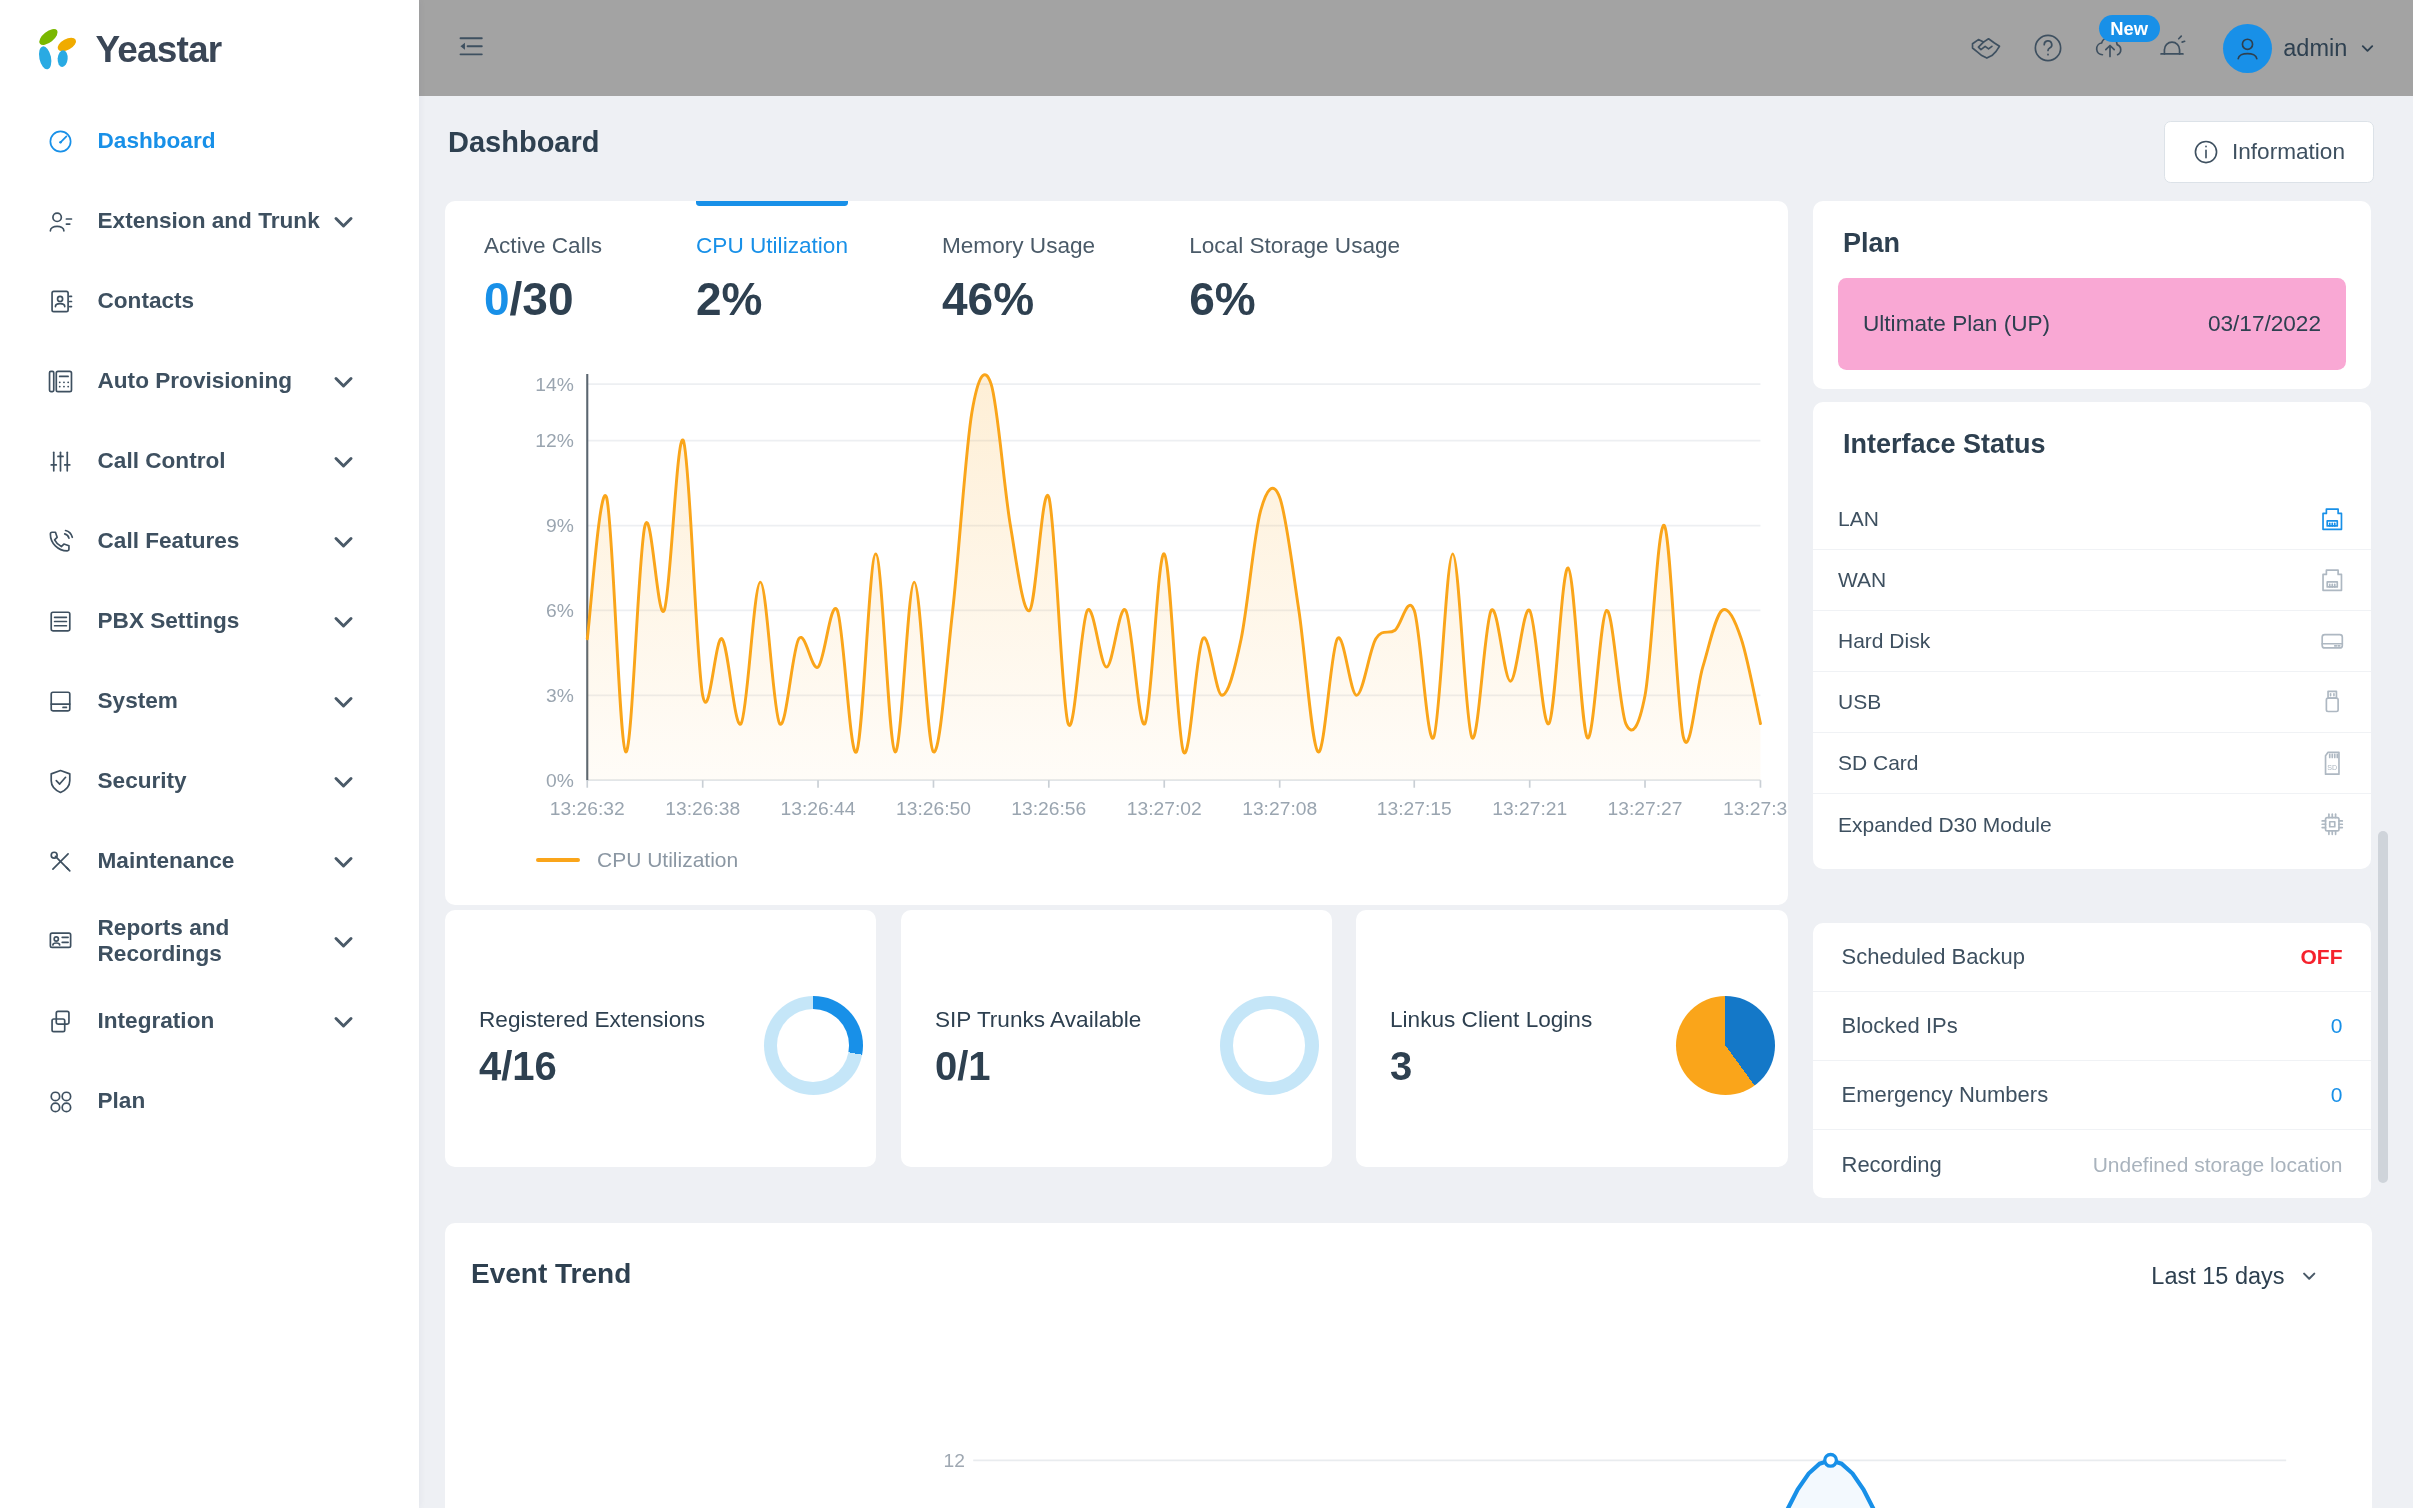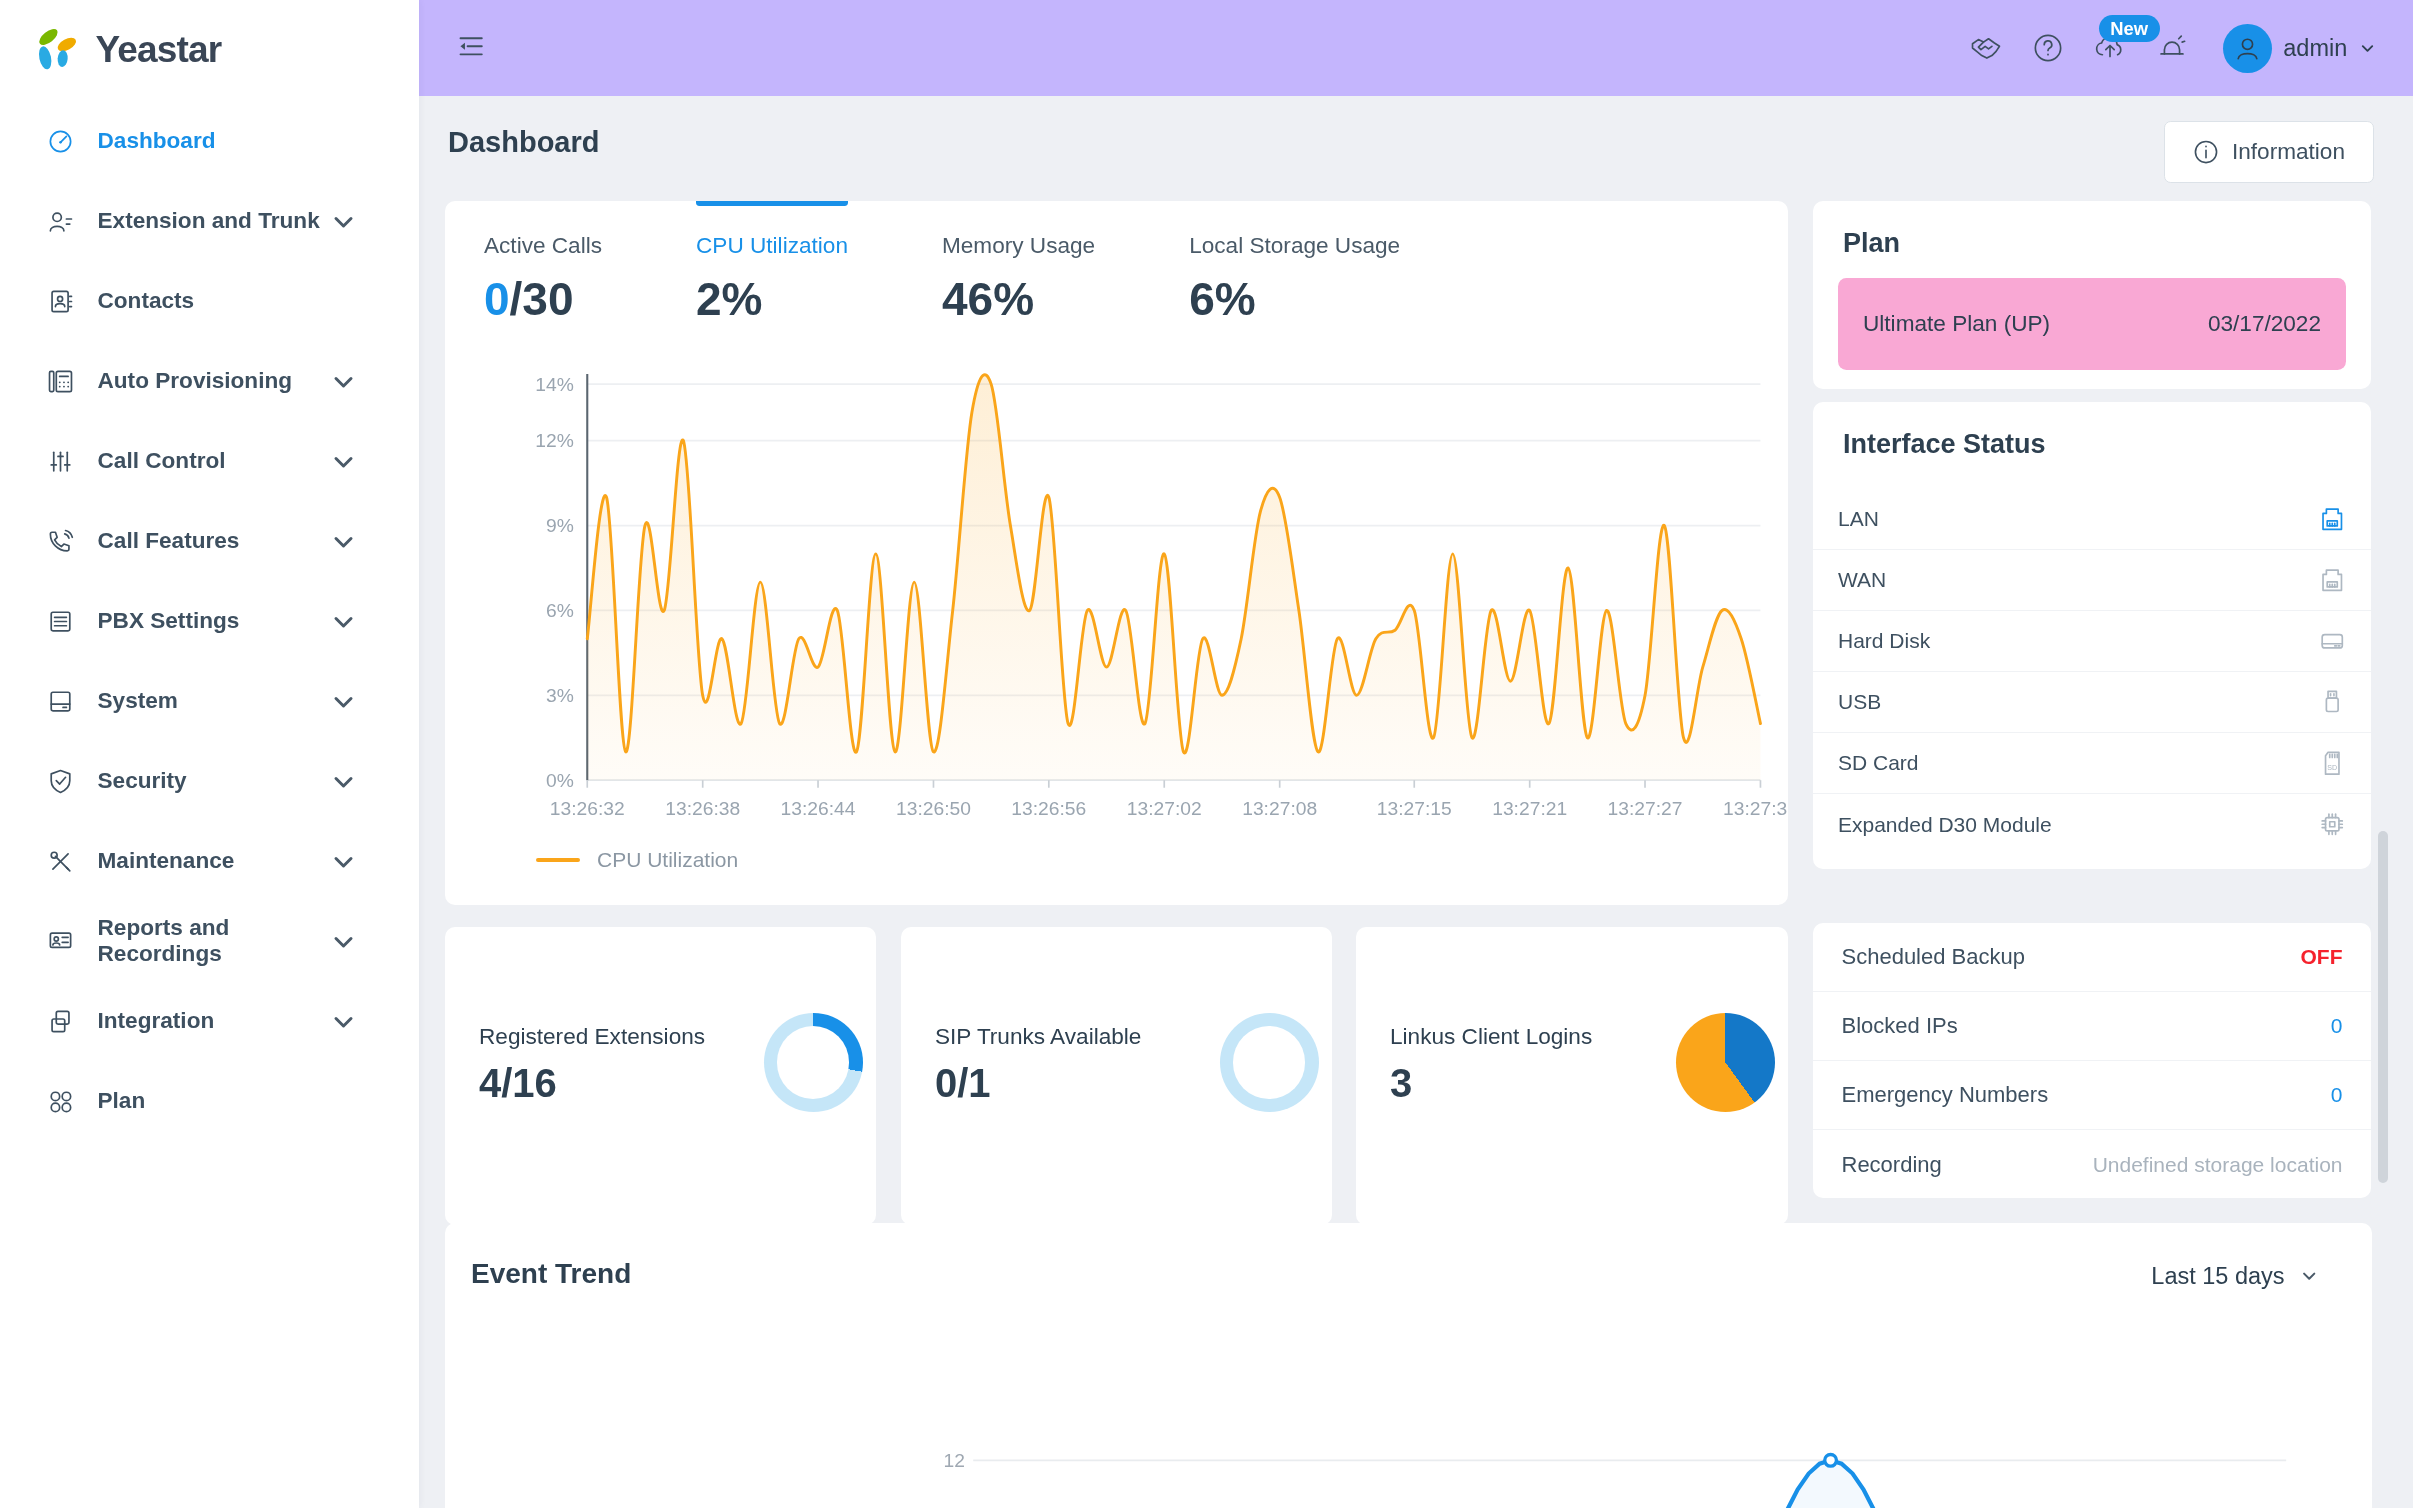--- a/index.html
+++ b/index.html
@@ -17,21 +17,21 @@
   .logo { display:flex; align-items:center; gap:13.4px; padding:22px 0 0 30px; }
   .logo-text { font-size:37px; font-weight:700; color:#3A4656; letter-spacing:-0.8px; }
   .nav { position:absolute; top:101px; left:0; right:0; }
   .nav-item { height:80px; display:flex; align-items:center; padding:0 39px 0 47px;
     color:#3E5060; font-size:22.6px; font-weight:700; cursor:pointer; }
   .nav-item svg.icon { width:27px; height:27px; margin-right:23.5px; flex:none; }
   .nav-item .chev { margin-left:auto; width:18.4px; height:18.4px; color:#4A5A68; }
   .nav-item.active { color:#1890E8; }
 
   
-  .header { position:absolute; left:419px; top:0; right:0; height:96px; background:#c4b5fd; z-index:4;
+  .header { position:absolute; left:419px; top:0; right:0; height:96px; background:#a3a3a3; z-index:4;
     display:flex; align-items:center; }
   .collapse { margin-left:37px; background:none; border:none; color:#3E5060; cursor:pointer; }
   .collapse svg { width:28.5px; height:28.5px; }
   .h-right { margin-left:auto; margin-right:37px; display:flex; align-items:center; gap:30px; }
   .hicon { color:#3E5060; position:relative; display:inline-flex; cursor:pointer; }
   .hicon svg { width:32px; height:32px; }
   .badge { position:absolute; top:-17px; left:5px; background:#1890E8; color:#fff; font-size:18.4px;
     font-weight:700; padding:2.5px 11.7px; border-radius:13.4px; line-height:1.2; }
   .user { display:flex; align-items:center; gap:11.7px; cursor:pointer; margin-left:5px; }
   .avatar { width:49px; height:49px; border-radius:50%; background:#1890E8; display:flex;
@@ -88,21 +88,21 @@
   .bk-label { font-size:22px; color:#3E5060; }
   .bk-value { font-size:21px; }
   .v-red { color:#F5222D; font-weight:600; }
   .v-blue { color:#1890E8; }
   .v-gray { color:#A9B3BD; }
 
   .scroll-thumb { position:absolute; right:25px; top:735px; width:10px; height:352px;
     background:#CFD4DA; border-radius:5px; }
 
   
-  .stat { top:831px; width:431px; height:298px; }
+  .stat { top:814px; width:431px; height:257px; }
   .stat-title { position:absolute; left:34px; top:97px; font-size:22.6px; color:#2E4050; }
   .stat-value { position:absolute; left:34px; top:134px; font-size:40px; font-weight:700; color:#2E4050; }
   .ring { position:absolute; right:13.4px; top:86px; width:99px; height:99px; border-radius:50%; }
   .ring.hole::after { content:''; position:absolute; inset:13.4px; background:#fff; border-radius:50%; }
 
   
   .event-card { left:26px; top:1127px; width:1927px; height:469px; }
   .et-title { position:absolute; left:26px; top:35px; font-size:28px; font-weight:700; color:#2E4050; }
   .et-range { position:absolute; right:54px; top:40px; display:flex; align-items:center; gap:15px;
     font-size:23.5px; color:#2E4050; cursor:pointer; }

